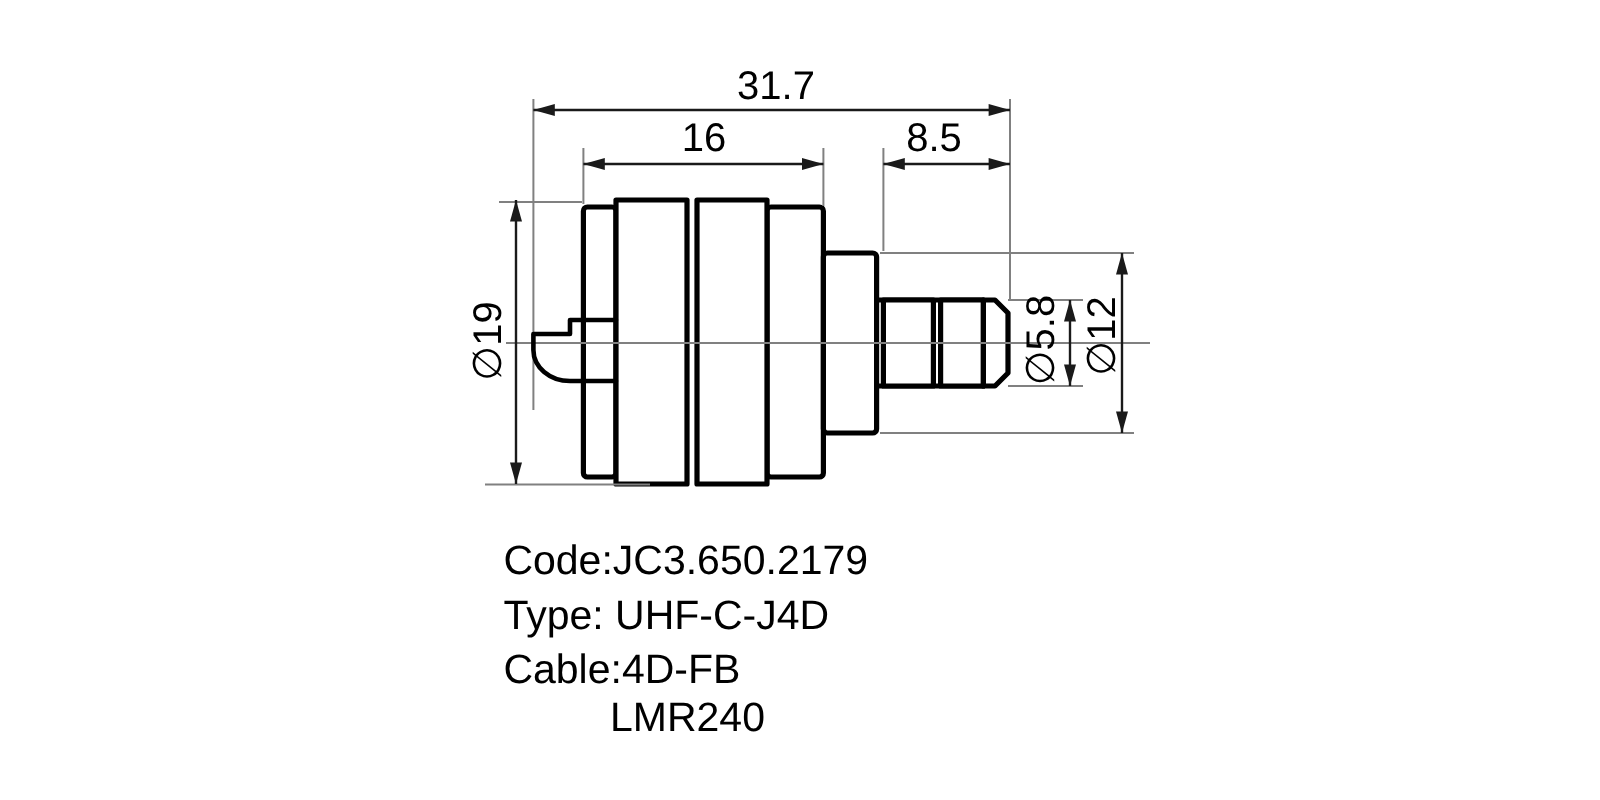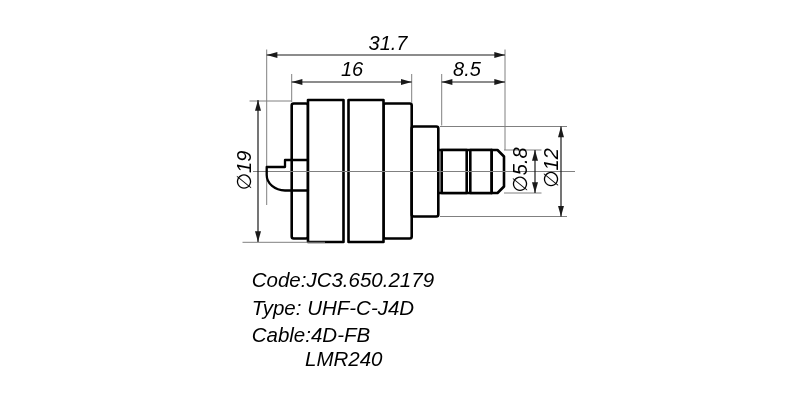--- a/index.html
+++ b/index.html
@@ -9,21 +9,20 @@
     width: 800px;
     height: 400px;
     overflow: hidden;
   }
   .stage {
     position: relative;
     width: 800px;
     height: 400px;
     background: #a3a3a3;
     font-family: "Liberation Sans", "DejaVu Sans", sans-serif;
-    font-style: italic;
   }
   svg text {
     font-family: "Liberation Sans", "DejaVu Sans", sans-serif;
     fill: #000000;
   }
   .dim-text { font-size: 20px; }
   .note-text { font-size: 20.5px; }
   .thin  { stroke: #808080; stroke-width: 1; fill: none; }
   .dimln { stroke: #1a1a1a; stroke-width: 1.2; fill: none; }
   .outl  { stroke: #000000; stroke-width: 2.6; fill: #ffffff; stroke-linejoin: round; }

